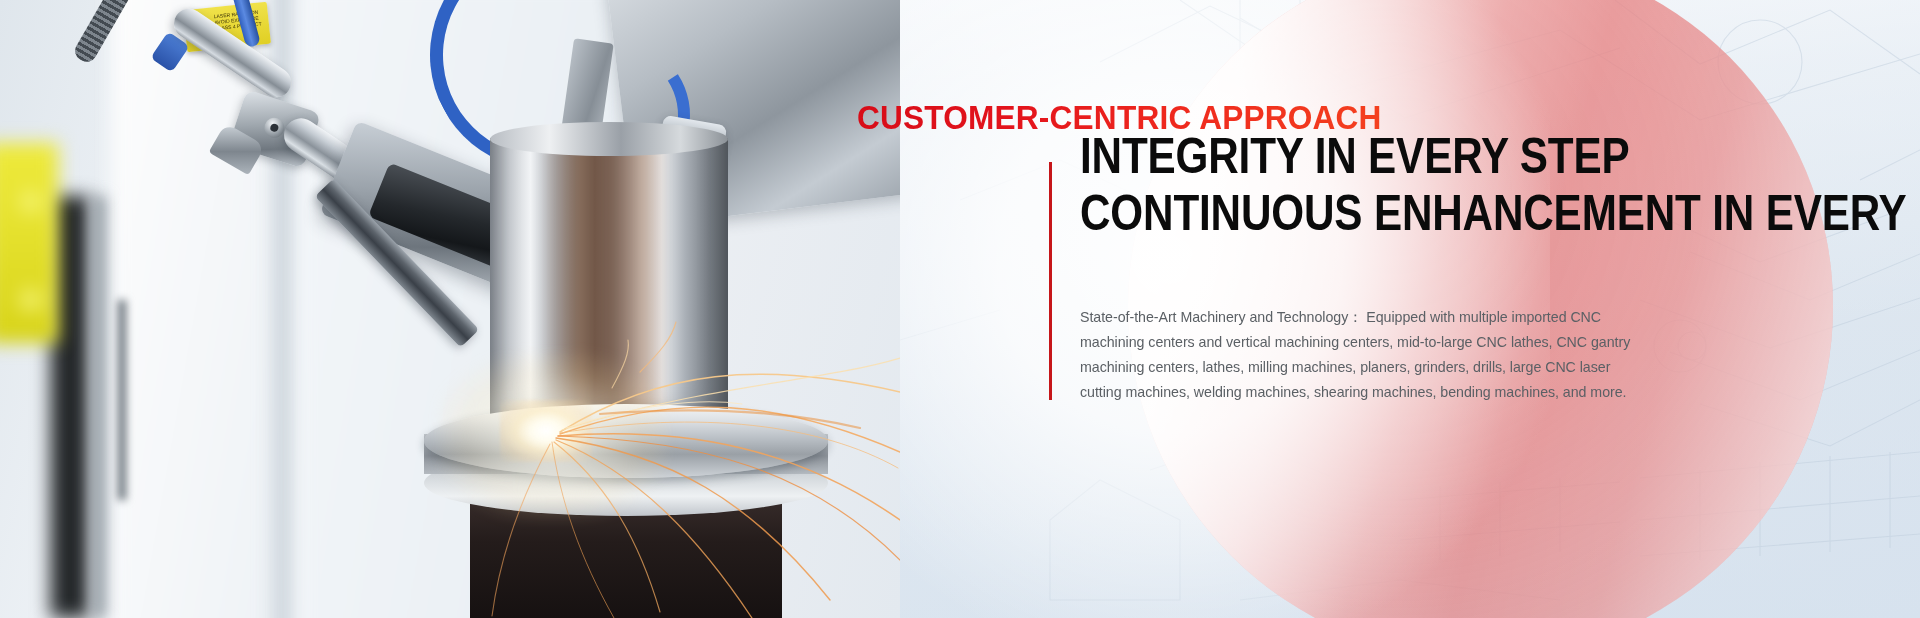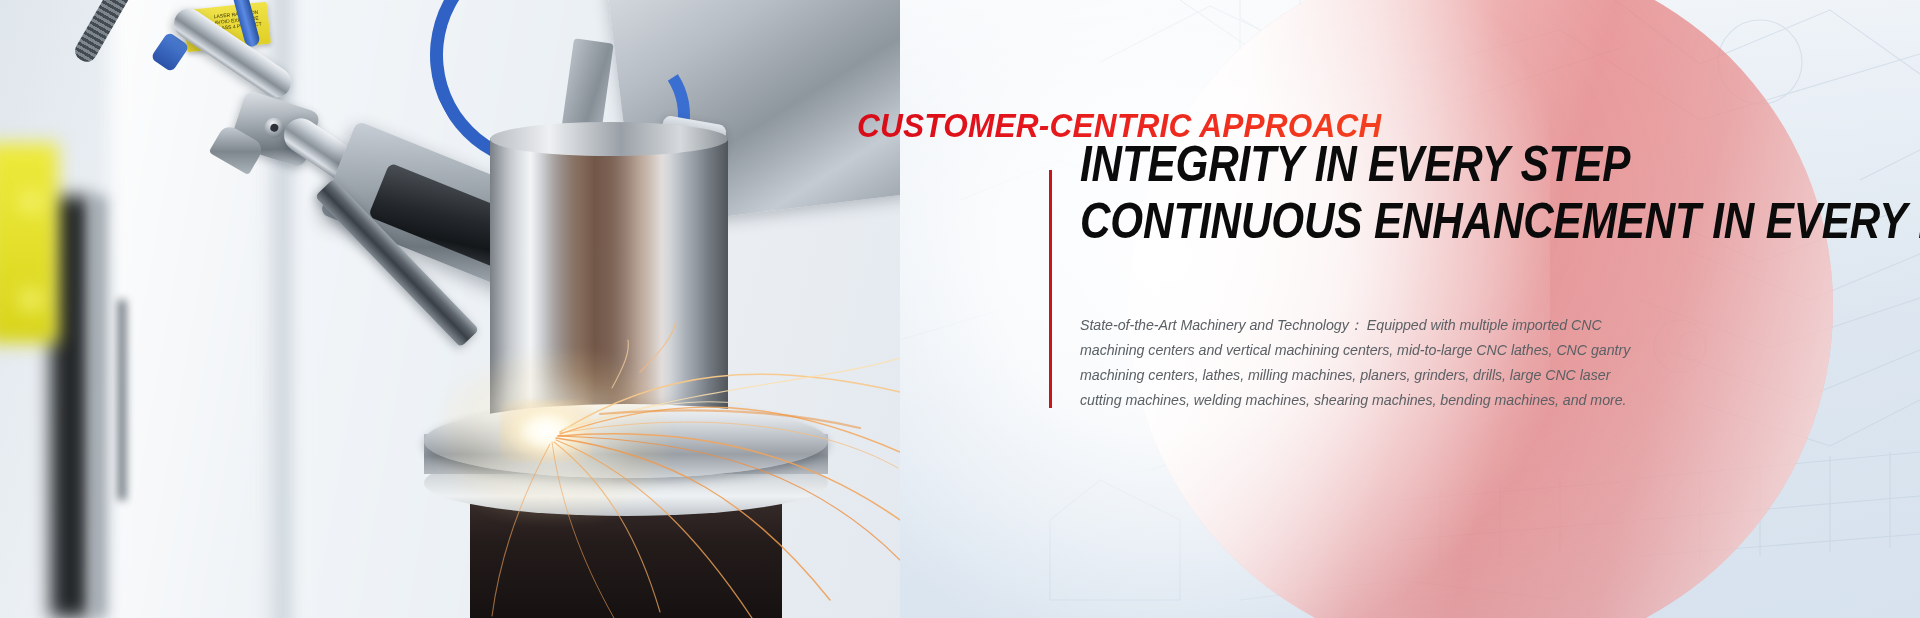--- a/index.html
+++ b/index.html
@@ -240,21 +240,21 @@
     background:radial-gradient(ellipse at 50% 50%,rgba(255,255,255,1) 0%,rgba(255,252,238,.95) 24%,rgba(255,236,190,.6) 46%,rgba(255,215,150,.25) 68%,rgba(255,200,120,0) 100%);
     filter:blur(1.5px);
   }
   .flash-halo {
     position:absolute; left:438px; top:352px; width:230px; height:168px;
     background:radial-gradient(ellipse at 50% 50%,rgba(255,255,255,.9) 0%,rgba(255,248,225,.45) 30%,rgba(255,228,170,.18) 55%,rgba(255,210,140,0) 78%);
     filter:blur(6px);
   }
 
   
-  .content { position:absolute; left:0; top:8px; width:1920px; height:484px;font-style:italic; }
+  .content { position:absolute; left:0; top:0; width:1920px; height:484px; }
   .kicker {
     position:absolute; left:857px; top:98px;
     font-family:"Liberation Sans", sans-serif;
     font-size:34px; font-weight:bold; letter-spacing:.2px;
     font-stretch:condensed;
     background:linear-gradient(95deg,#d70c18 0%,#e3141c 30%,#ef2a1e 62%,#f4401f 100%);
     -webkit-background-clip:text; background-clip:text;
     -webkit-text-fill-color:transparent; color:transparent;
     transform:scaleX(.93); transform-origin:left center;
     white-space:nowrap;

